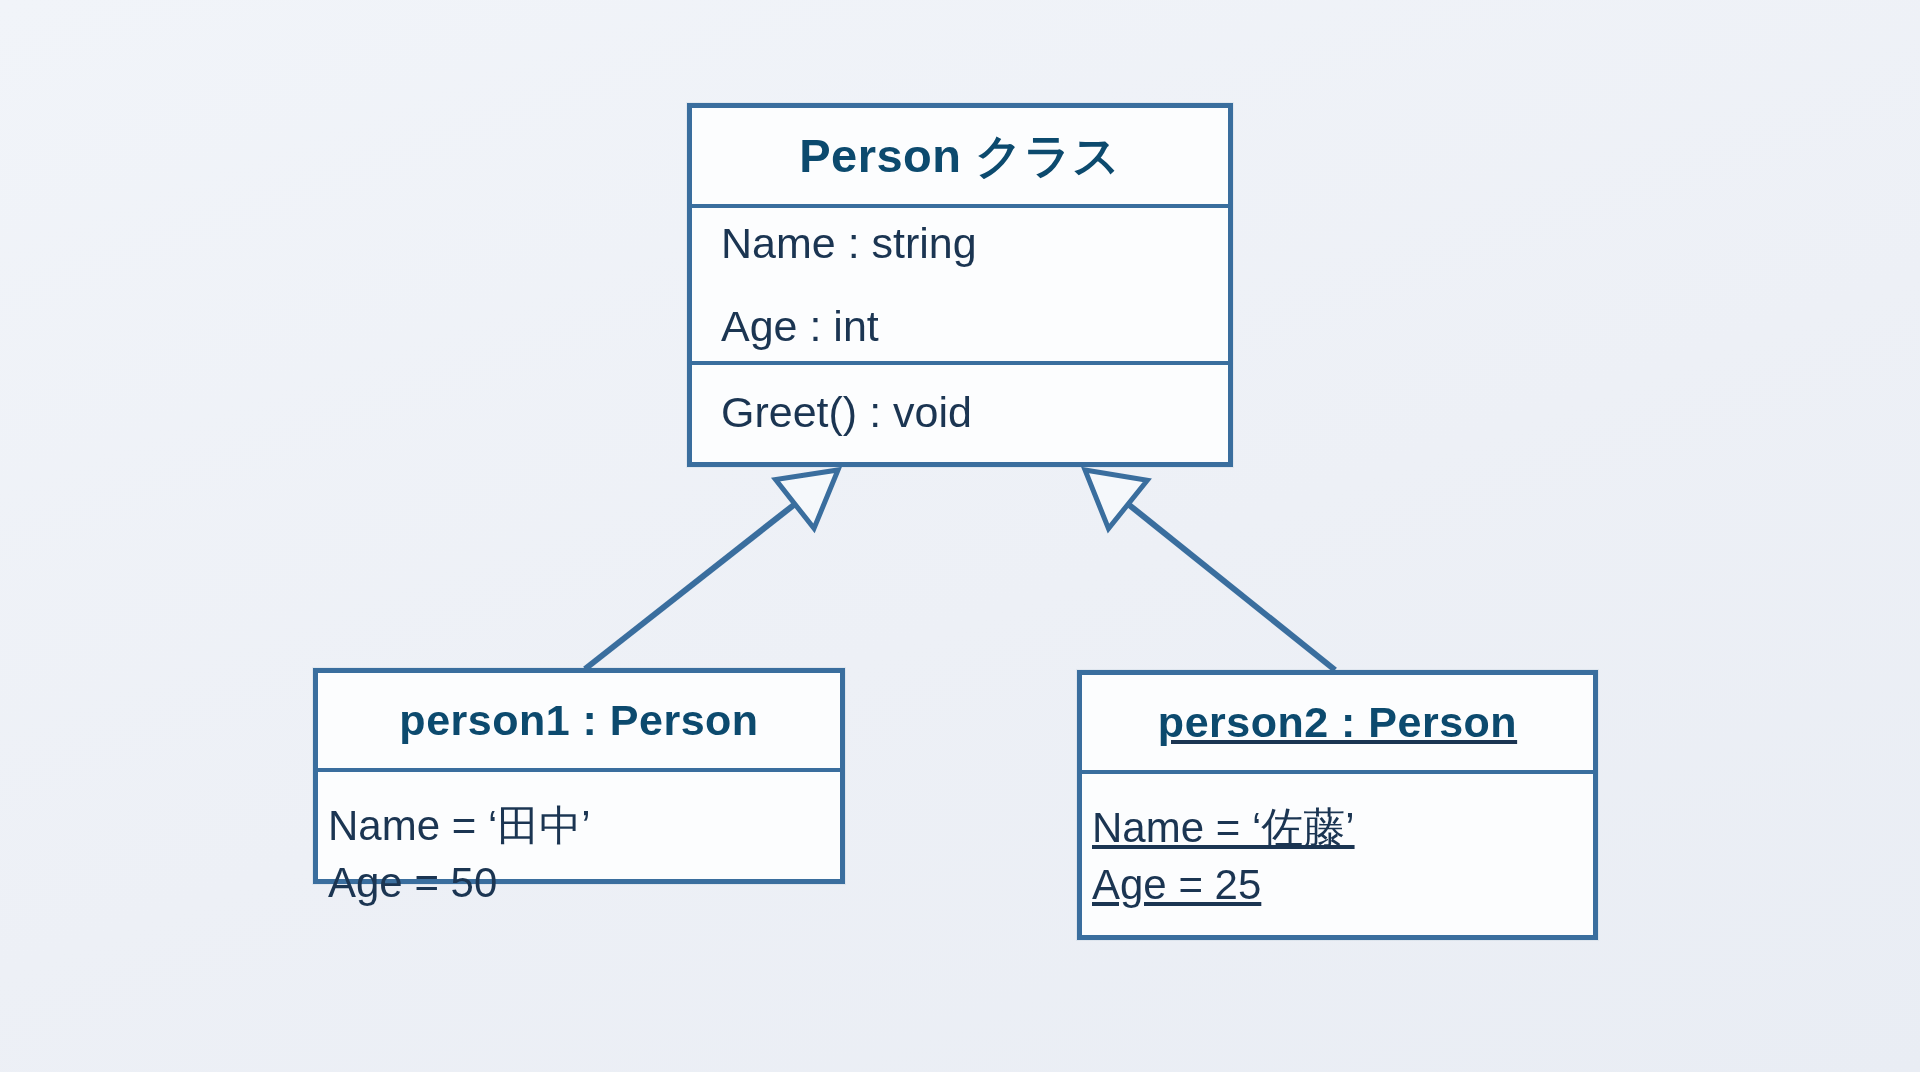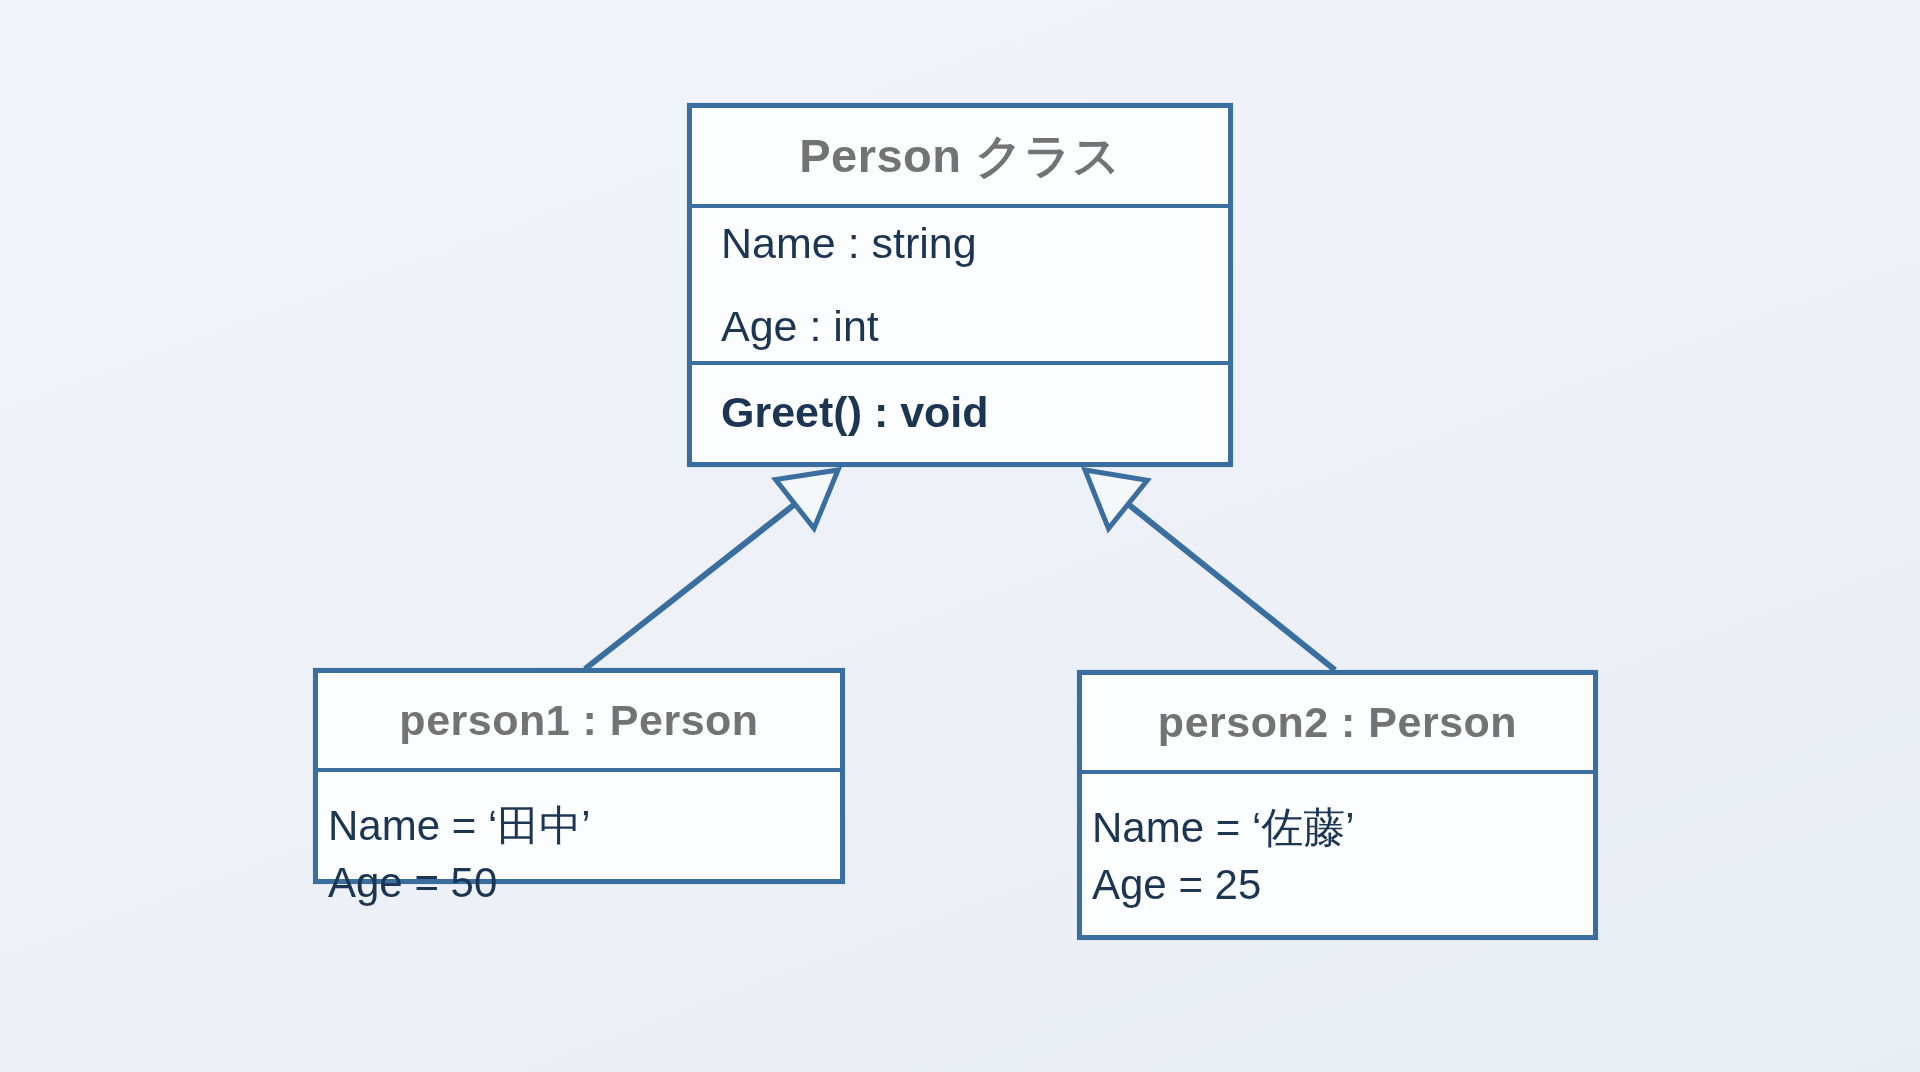--- a/index.html
+++ b/index.html
@@ -33,21 +33,21 @@
     color: #1b3552;
     box-shadow: 0 0 0 1px rgba(58,110,158,0.08);
   }
   .uml-box .title {
     display: flex;
     align-items: center;
     justify-content: center;
     font-weight: bold;
     border-bottom: 4px solid #3a6e9e;
     box-sizing: border-box;
-    color: #737373;
+    color: #0c4a6e;
     letter-spacing: 0.5px;
   }
   .uml-box .compartment {
     display: flex;
     flex-direction: column;
     justify-content: center;
     box-sizing: border-box;
   }
   .uml-box .line {
     white-space: nowrap;
@@ -69,21 +69,20 @@
     border-bottom: 4px solid #3a6e9e;
     padding-left: 29px;
     font-size: 43px;
     line-height: 57px;
     gap: 26px;
   }
   #class-box .methods {
     height: 94px;
     padding-left: 29px;
     font-size: 43px;
-    font-weight: bold;
   }
 
   
   .instance-box .title {
     height: 99px;
     font-size: 43px;
   }
   .instance-box .fields {
     height: 164px;
     padding-left: 10px;
@@ -94,20 +93,21 @@
     left: 313px;
     top: 668px;
     width: 532px;
     height: 216px;
   }
   #instance-box-2 {
     left: 1077px;
     top: 670px;
     width: 521px;
     height: 270px;
+    text-decoration: underline;
   }
 </style>
 </head>
 <body>
 
 <div class="canvas">
 
   <svg class="arrow-layer" width="1920" height="1072" viewBox="0 0 1920 1072" xmlns="http://www.w3.org/2000/svg">
     <g>
       <line x1="585" y1="669" x2="795" y2="504" stroke="#3a6e9e" stroke-width="6"></line>

